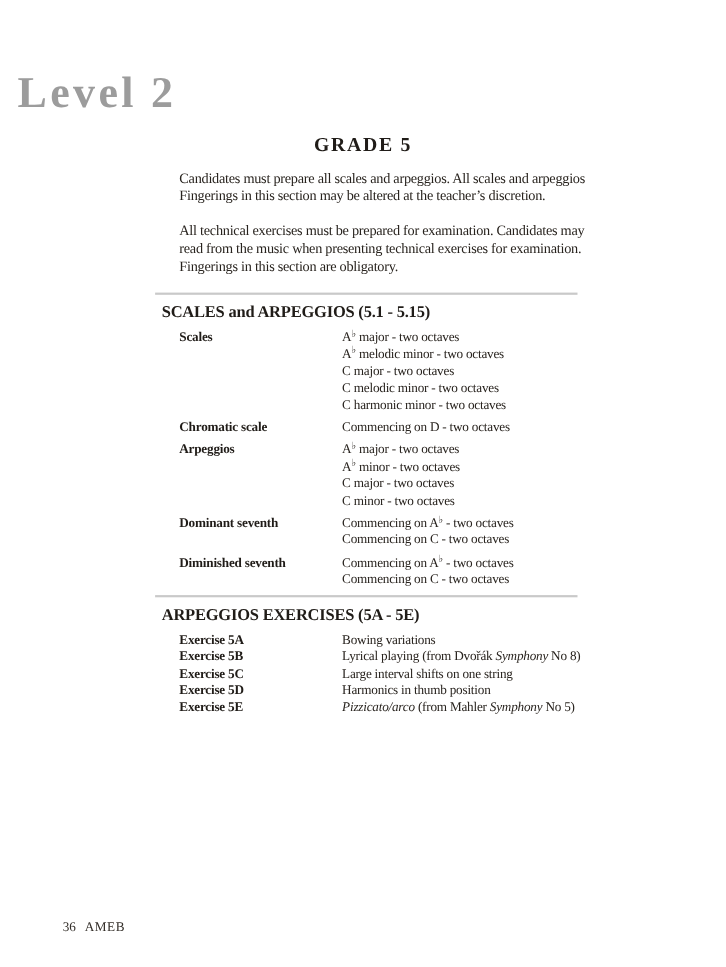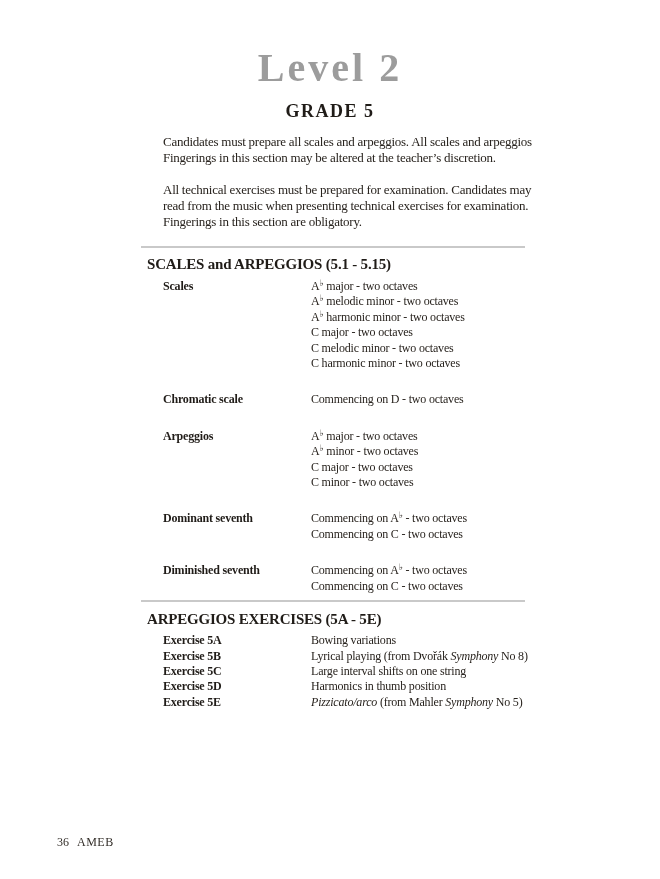--- a/index.html
+++ b/index.html
@@ -5,22 +5,21 @@
   html, body { margin:0; padding:0; background:#ffffff; }
   .page {
     position:relative;
     width:660px; height:879px;
     background:var(--background, #ffffff);
     font-family:"Liberation Serif", serif;
     color:var(--text, #28231e);
     overflow:hidden;
   }
   .level-title {
-    margin:0; padding-top:46px;
-    text-align:center;
+    margin:16px; padding-top:46px;
     font-size:40px; line-height:44px;
     font-weight:bold; letter-spacing:3px;
     color:var(--title-gray, #9c9c9c);
   }
   .grade-title {
     margin:12px 0 0;
     text-align:center;
     font-size:18px; line-height:18px;
     font-weight:bold; letter-spacing:1.5px;
     color:var(--heading, #201c18);
@@ -37,21 +36,21 @@
   }
   .rule-2 { margin-top:6px; }
   .section-heading {
     font-size:15px; font-weight:bold; line-height:15px;
     letter-spacing:-0.2px;
     margin:9px 0 7px;
     color:var(--heading, #201c18);
   }
   .section-heading.tech { margin-top:10px; margin-bottom:6px; }
   .row { display:flex; align-items:flex-start; }
-  .sec-scales .row + .row { margin-top:21px; }
+  .sec-scales .row + .row { margin-top:5px; }
   .sec-tech .row + .row { margin-top:0; }
   .row-label {
     flex:none; width:148px; margin-left:16px;
     font-weight:bold; font-size:12px; line-height:15.4px; letter-spacing:-0.2px;
     color:var(--heading, #201c18);
     white-space:nowrap;
   }
   .row-items { flex:1; font-size:12px; line-height:15.4px; letter-spacing:-0.2px; }
   .row-items .item { white-space:nowrap; }
   sup.flat { font-size:9px; line-height:0; vertical-align:4px; }
@@ -85,21 +84,20 @@
     <hr class="rule rule-1">
 
     <div class="section sec-scales">
       <div class="section-heading">SCALES and ARPEGGIOS (5.1 - 5.15)</div>
 
       <div class="row">
         <div class="row-label">Scales</div>
         <div class="row-items">
           <div class="item">A<sup class="flat">♭</sup> major - two octaves</div>
           <div class="item">A<sup class="flat">♭</sup> melodic minor - two octaves</div>
-          <div class="item">A<sup class="flat">♭</sup> harmonic minor - two octaves</div>
           <div class="item">C major - two octaves</div>
           <div class="item">C melodic minor - two octaves</div>
           <div class="item">C harmonic minor - two octaves</div>
         </div>
       </div>
 
       <div class="row">
         <div class="row-label">Chromatic scale</div>
         <div class="row-items">
           <div class="item">Commencing on D - two octaves</div>

